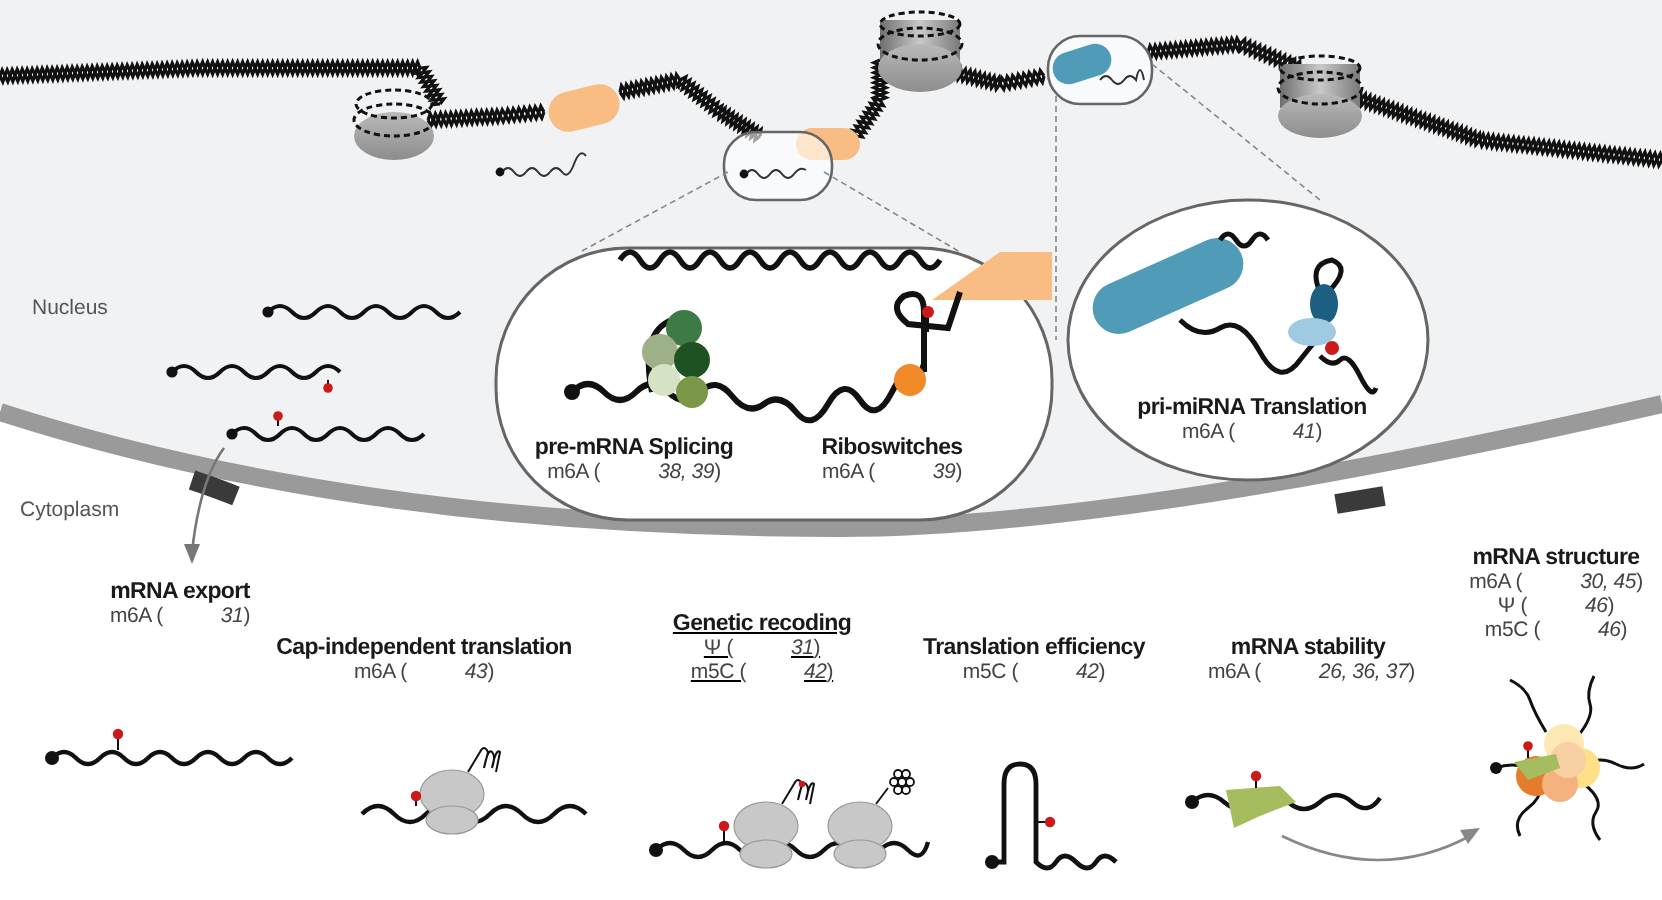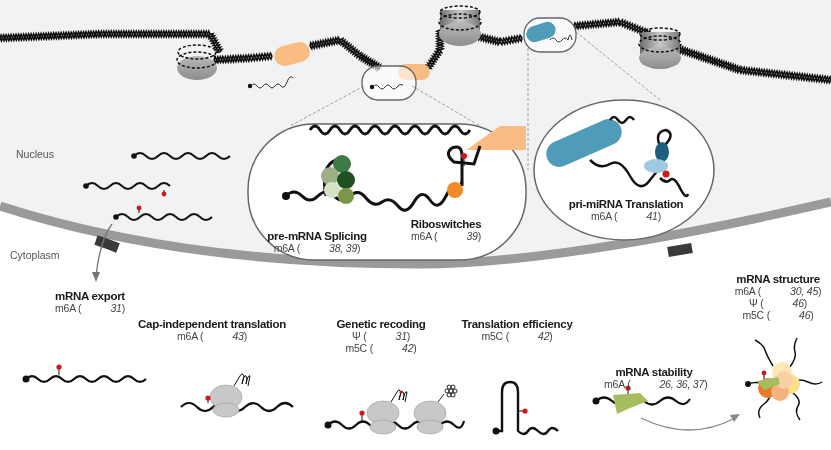--- a/index.html
+++ b/index.html
@@ -234,21 +234,21 @@
     <line x1="764" y1="379" x2="764" y2="374" stroke="#111" stroke-width="1"></line>
     <circle cx="764" cy="373" r="2.4" fill="#cc1a1a"></circle>
   </g>
 </svg>
 
 
 <div class="region" style="left:16px;top:148px;">Nucleus</div>
 <div class="region" style="left:10px;top:249px;">Cytoplasm</div>
 
 
-<div class="lbl" style="left:262px;top:230px;width:110px;">
+<div class="lbl" style="left:262px;top:218px;width:110px;">
   <div class="title">pre-mRNA Splicing</div>
   <div class="sub"><span>m6A</span> (<i>38, 39</i>)</div>
 </div>
 <div class="lbl" style="left:404px;top:218px;width:84px;">
   <div class="title">Riboswitches</div>
   <div class="sub"><span>m6A</span> (<i>39</i>)</div>
 </div>
 <div class="lbl" style="left:566px;top:198px;width:120px;">
   <div class="title">pri-miRNA Translation</div>
   <div class="sub"><span>m6A</span> (<i>41</i>)</div>
@@ -256,30 +256,30 @@
 
 
 <div class="lbl" id="proc-0" style="left:40px;top:290px;width:100px;">
       <div class="title">mRNA export</div>
       <div class="sub"><span>m6A</span> (<i>31</i>)</div>
     </div>
 <div class="lbl" id="proc-1" style="left:132px;top:318px;width:160px;">
       <div class="title">Cap-independent translation</div>
       <div class="sub"><span>m6A</span> (<i>43</i>)</div>
     </div>
-<div class="lbl" id="proc-2" style="left:326px;top:318px;width:110px;">
+<div class="lbl" id="proc-2" style="left:326px;top:306px;width:110px;text-decoration:underline;">
       <div class="title">Genetic recoding</div>
       <div class="sub"><span>Ψ</span> (<i>31</i>)</div>
       <div class="sub"><span>m5C</span> (<i>42</i>)</div>
     </div>
 <div class="lbl" id="proc-3" style="left:452px;top:318px;width:130px;">
       <div class="title">Translation efficiency</div>
       <div class="sub"><span>m5C</span> (<i>42</i>)</div>
     </div>
-<div class="lbl" id="proc-4" style="left:604px;top:318px;width:100px;margin-top:48px;">
+<div class="lbl" id="proc-4" style="left:604px;top:318px;width:100px;">
       <div class="title">mRNA stability</div>
       <div class="sub"><span>m6A</span> (<i>26, 36, 37</i>)</div>
     </div>
 <div class="lbl" id="proc-5" style="left:728px;top:273px;width:100px;">
       <div class="title">mRNA structure</div>
       <div class="sub"><span>m6A</span> (<i>30, 45</i>)</div>
       <div class="sub"><span>Ψ</span> (<i>46</i>)</div>
       <div class="sub"><span>m5C</span> (<i>46</i>)</div>
     </div>
 </div>

